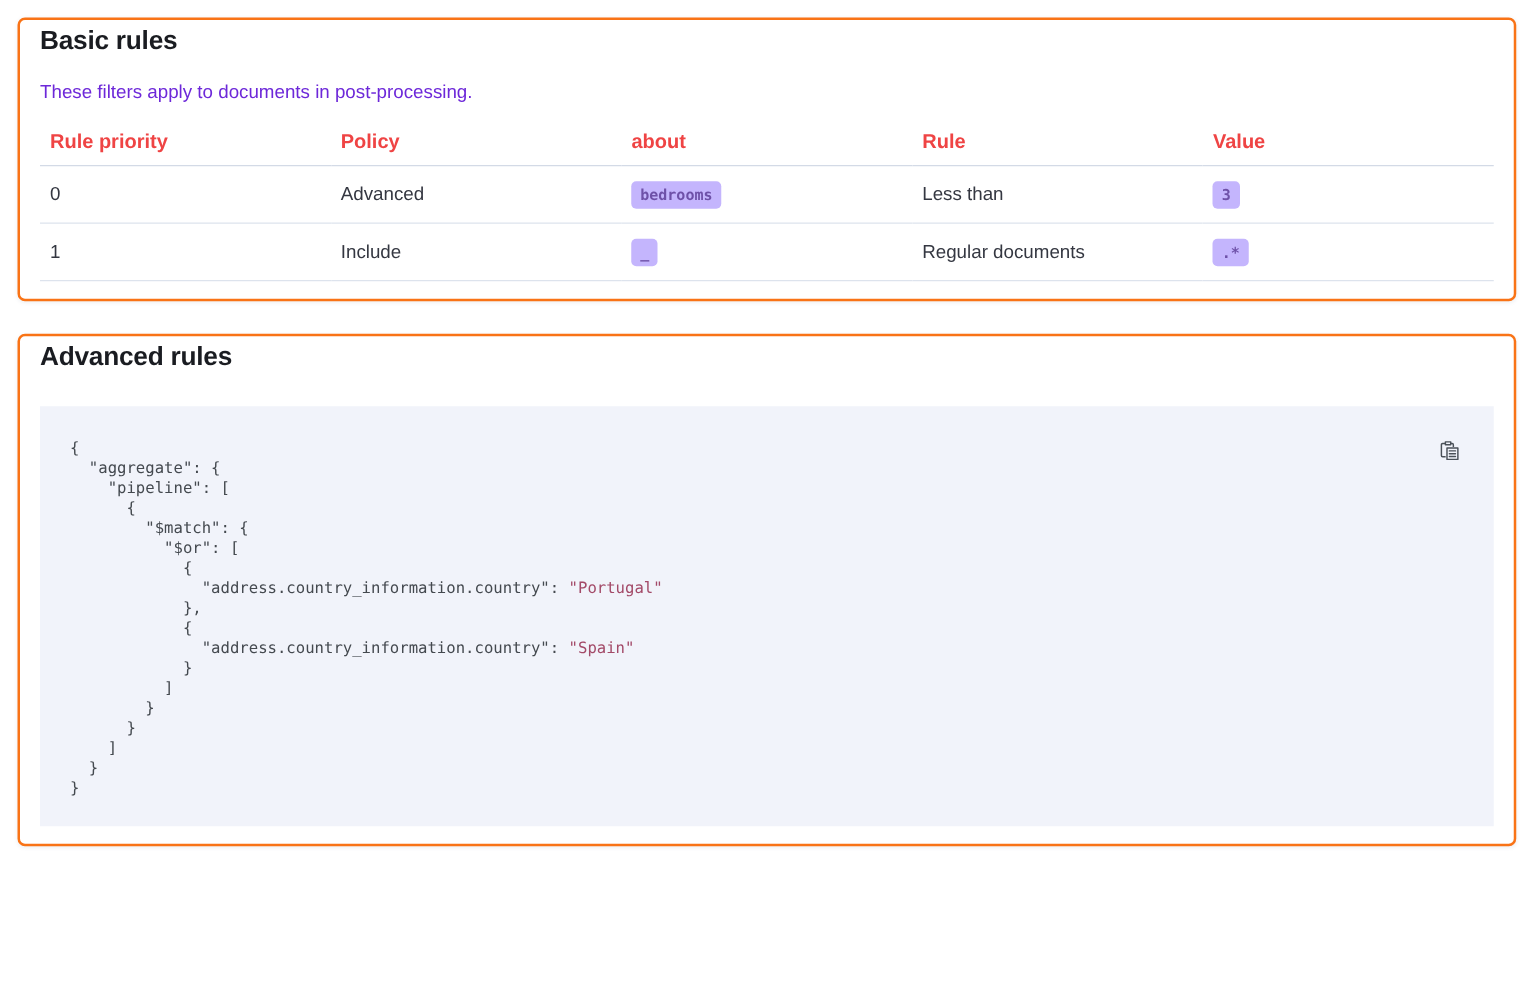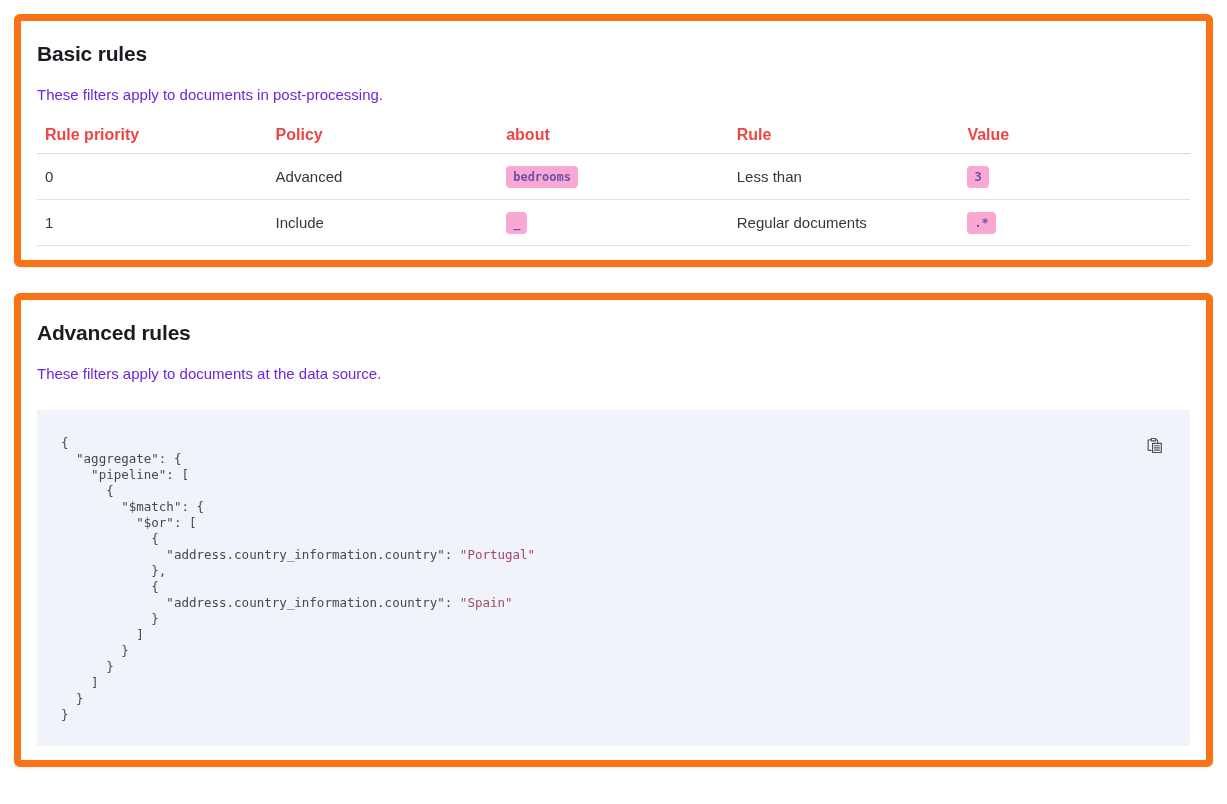--- a/index.html
+++ b/index.html
@@ -7,24 +7,24 @@
   body {
     width: 1227px;
     min-height: 804px;
     background: #ffffff;
     font-family: "Liberation Sans", sans-serif;
     color: #343741;
     padding: 14px;
   }
   .panel {
     background: #ffffff;
-    border: 7px solid #f97316;
+    border: 2px solid #f97316;
     border-radius: 6px;
     box-shadow: 0 1px 3px rgba(109,120,140,0.10);
-    padding: 20px 16px 14px;
+    padding: 4px 16px 14px;
   }
   .panel + .panel { margin-top: 26px; }
   .panel-title {
     font-size: 21px;
     font-weight: 700;
     color: #1a1c21;
     margin: 0;
     letter-spacing: -0.2px;
     line-height: 26px;
   }
@@ -54,21 +54,21 @@
     color: #343741;
     padding: 0 8px;
     height: 46px;
     border-bottom: 1px solid #DDE3ED;
   }
   .code-badge {
     font-family: "DejaVu Sans Mono", monospace;
     font-size: 12px;
     font-weight: 700;
     color: #6E51A8;
-    background: #f9a8d4;
+    background: #c4b5fd;
     border-radius: 4px;
     padding: 4px 7px;
     display: inline-block;
     line-height: 14px;
     text-align: right;
   }
   
   .learn-link {
     display: inline-flex;
     align-items: center;
@@ -139,21 +139,20 @@
           <td><span class="code-badge">_</span></td>
           <td>Regular documents</td>
           <td><span class="code-badge">.*</span></td>
         </tr>
       </tbody>
   </table>
 </section>
 
 <section class="panel">
   <h2 class="panel-title">Advanced rules</h2>
-  <p class="panel-desc">These filters apply to documents at the data source.</p>
   <div class="code-panel">
     <pre class="code-pre"><div class="code-line"><span>{</span></div><div class="code-line"><span>  "aggregate": {</span></div><div class="code-line"><span>    "pipeline": [</span></div><div class="code-line"><span>      {</span></div><div class="code-line"><span>        "$match": {</span></div><div class="code-line"><span>          "$or": [</span></div><div class="code-line"><span>            {</span></div><div class="code-line"><span>              "address.country_information.country": </span><span class="code-string">"Portugal"</span></div><div class="code-line"><span>            },</span></div><div class="code-line"><span>            {</span></div><div class="code-line"><span>              "address.country_information.country": </span><span class="code-string">"Spain"</span></div><div class="code-line"><span>            }</span></div><div class="code-line"><span>          ]</span></div><div class="code-line"><span>        }</span></div><div class="code-line"><span>      }</span></div><div class="code-line"><span>    ]</span></div><div class="code-line"><span>  }</span></div><div class="code-line"><span>}</span></div></pre>
     <button class="copy-btn" title="Copy">
       <svg width="17" height="17" viewBox="0 0 16 16" fill="none" stroke="currentColor" stroke-width="1.1" stroke-linejoin="round">
         <path d="M5.2 2.6H2.9a0.9 0.9 0 0 0-0.9 0.9v8.2a0.9 0.9 0 0 0 0.9 0.9h2.3"></path>
         <path d="M8.8 2.6h1.3a0.9 0.9 0 0 1 0.9 0.9v1.8"></path>
         <path d="M5 1.4h4v2.2H5z"></path>
         <rect x="6.2" y="6" width="8.2" height="8.6" fill="#F1F3FA"></rect>
         <path d="M8 8.2h4.6M8 10.3h4.6M8 12.4h4.6" stroke-linecap="round"></path>
       </svg>

